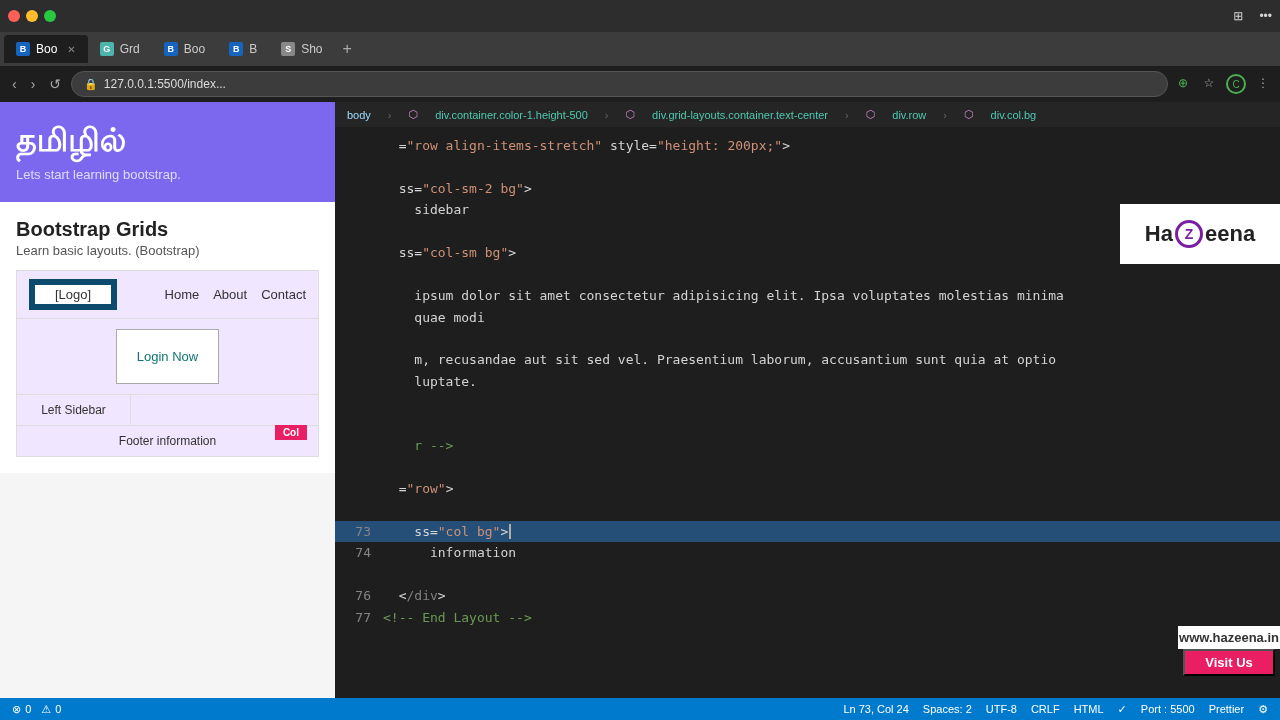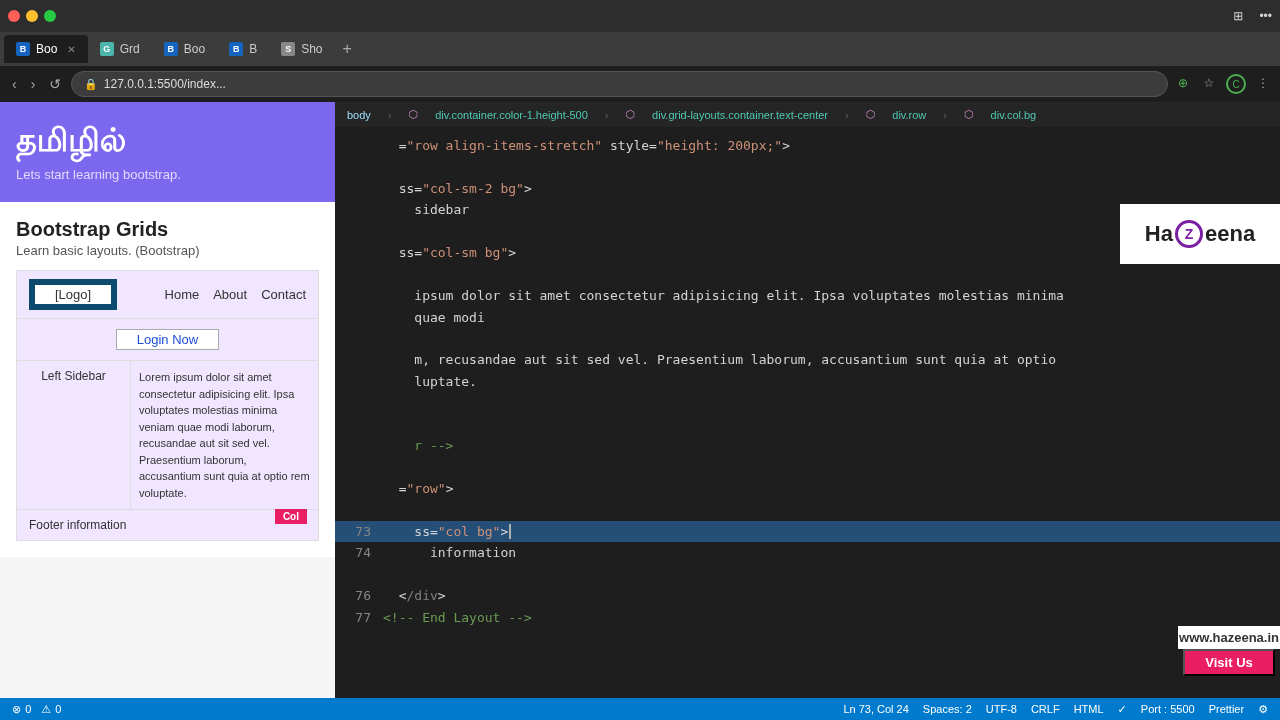--- a/index.html
+++ b/index.html
@@ -46,29 +46,29 @@
     
     .grid-demo { border: 1px solid #ddd; margin-top: 12px; background: #f0e6ff; }
 
     
     .demo-navbar { display: flex; align-items: center; justify-content: space-between; padding: 8px 12px; border-bottom: 1px solid #ddd; }
     .demo-logo { font-size: 13px; color: #333; border: 6px solid #0c4a6e; padding: 2px 20px; background: white; }
     .demo-nav-links { display: flex; gap: 14px; font-size: 13px; color: #333; }
 
     
     .demo-login-row { display: flex; justify-content: center; padding: 10px; border-bottom: 1px solid #ddd; }
-    .demo-login-btn { border: 1px solid #aaa; background: white; padding: 2px 20px; font-size: 13px; cursor: pointer; color: #1d4ed8; }
+    .demo-login-btn { border: 1px solid #aaa; background: white; padding: 19px 20px; font-size: 13px; cursor: pointer; color: #0f766e; }
 
     
     .demo-content-row { display: flex; border-bottom: 1px solid #ddd; }
     .demo-sidebar { width: 114px; padding: 8px; font-size: 12px; color: #333; border-right: 1px solid #ddd; text-align: center; }
     .demo-main-text { flex: 1; padding: 8px; font-size: 11px; color: #333; line-height: 1.5; }
 
     
-    .demo-footer { padding: 8px 12px; font-size: 12px; color: #333; }
+    .demo-footer { padding: 8px 12px; font-size: 12px; color: #333; text-align: center; }
 
     
     .col-badge { position: absolute; bottom: 8px; right: 8px; background: #ff4081; color: white; padding: 2px 8px; font-size: 12px; font-weight: bold; }
 
     .grid-demo-wrapper { position: relative; }
 
     
     .code-pane { flex: 1; background: #1e1e1e; display: flex; flex-direction: column; overflow: hidden; }
 
     
@@ -188,21 +188,20 @@
               <span>Contact</span>
             </div>
           </div>
 
           <div class="demo-login-row">
             <button class="demo-login-btn">Login Now</button>
           </div>
 
           <div class="demo-content-row">
             <div class="demo-sidebar">Left Sidebar</div>
-            <div class="demo-main-text">Lorem ipsum dolor sit amet consectetur adipisicing elit. Ipsa voluptates molestias minima veniam quae modi laborum, recusandae aut sit sed vel. Praesentium laborum, accusantium sunt quia at optio rem voluptate.</div>
           </div>
 
           <div class="demo-footer">Footer information</div>
         </div>
 
         <div class="col-badge" style="position:relative;display:inline-block;float:right;margin:-24px 4px 4px 0;background:#e91e63;color:white;padding:2px 8px;font-size:10px;font-weight:bold;">Col</div>
       </div>
     </div>
   </div>
 

